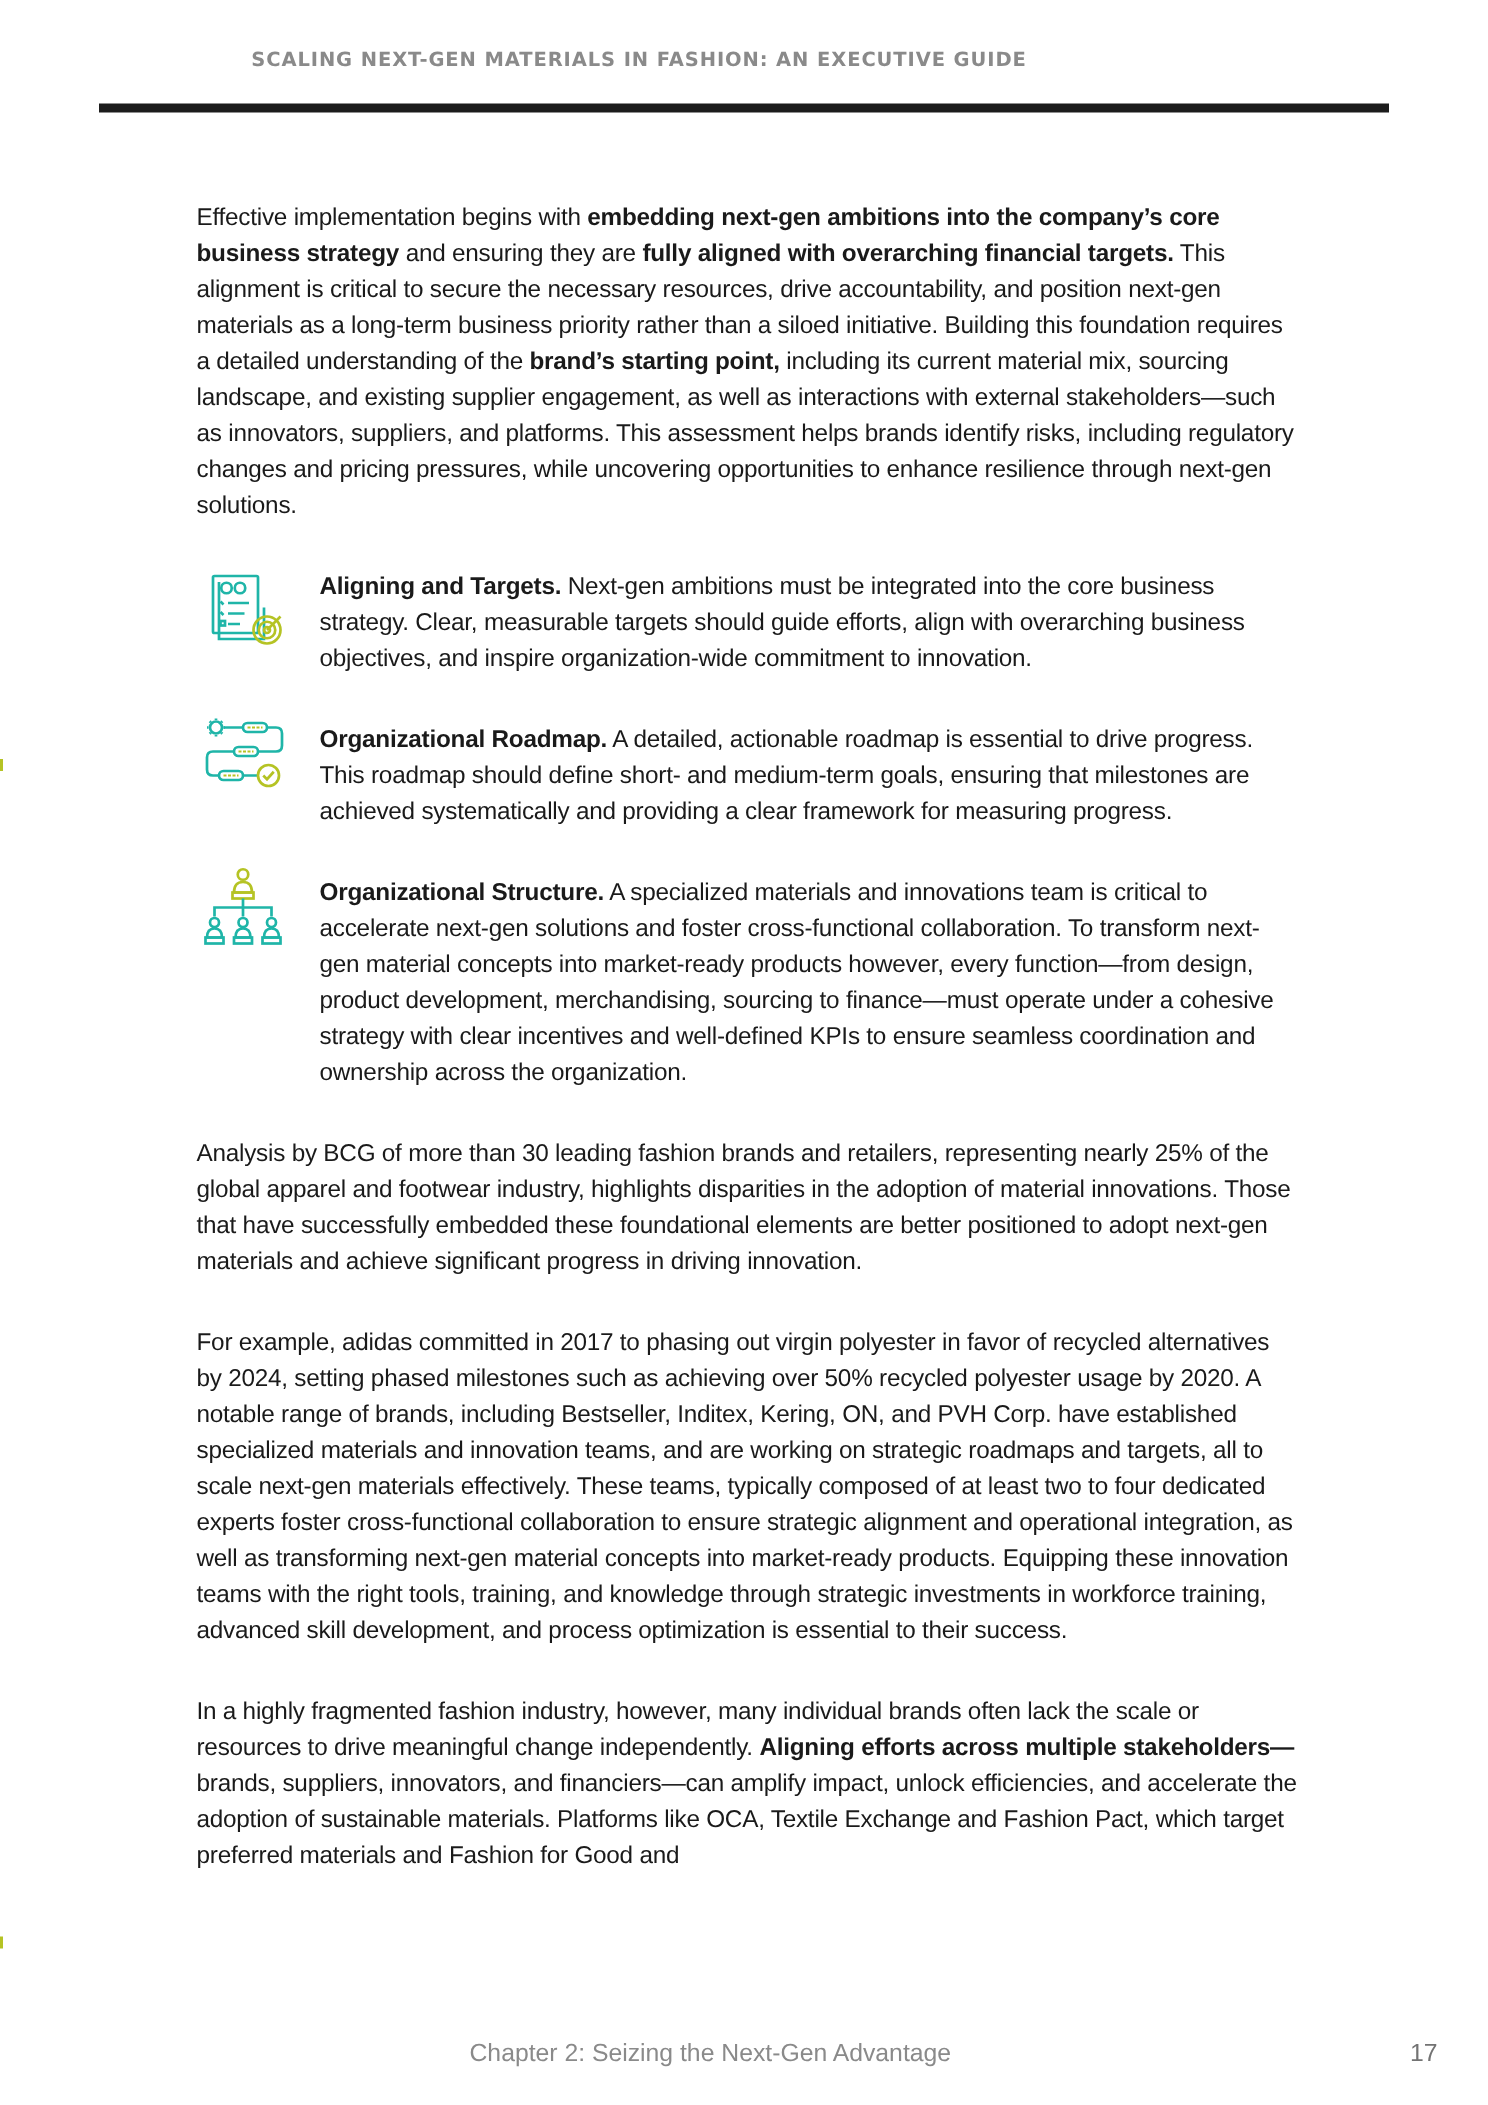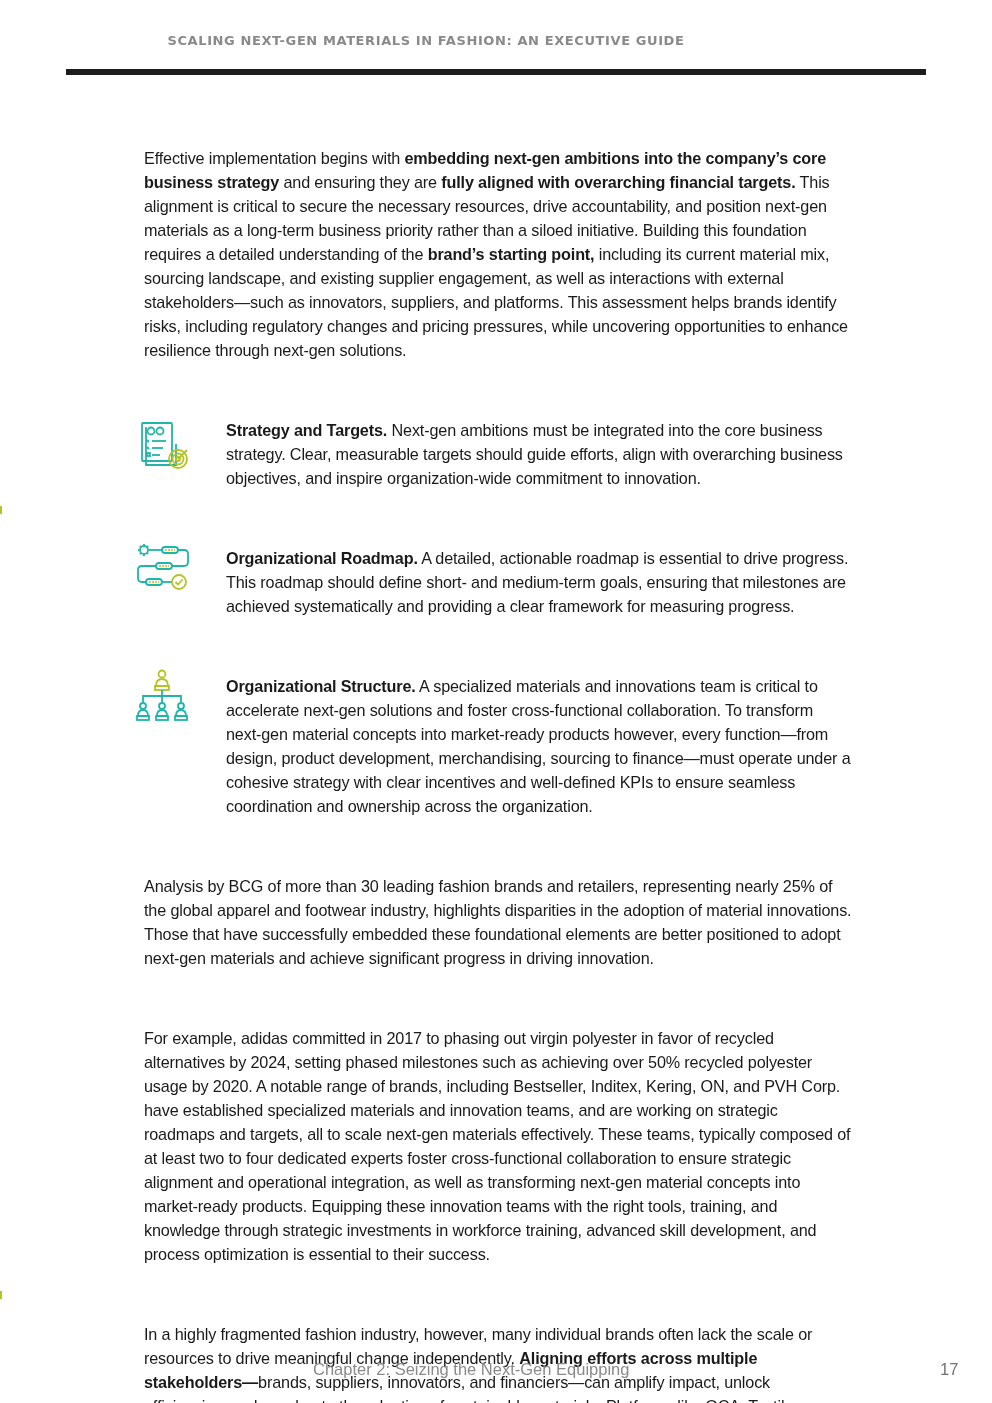--- a/index.html
+++ b/index.html
@@ -6,21 +6,21 @@
     body { width: 992px; height: 1403px; position: relative; overflow: hidden;
       font-family: "Liberation Sans", sans-serif; color: #1a1a1a; }
     .running-head { position: absolute; top: 33px; left: 0; width: 852px; text-align: center;
       font-family: "DejaVu Sans", sans-serif; font-weight: bold; font-size: 13px; letter-spacing: 0.6px;
       color: #8a8a8a; }
     .head-rule { position: absolute; top: 69px; left: 66px; width: 860px; height: 6px; background: #1c1c1c; }
     .content { position: absolute; left: 128px; top: 130px; width: 740px; font-size: 16.2px; line-height: 24px;
       letter-spacing: -0.15px; }
     .section-title { color: #b5c324; font-family: "DejaVu Sans", sans-serif; font-weight: bold; font-size: 15.2px;
       letter-spacing: -0.5px; line-height: 24px; }
-    p { margin: 16px; }
+    p { margin: 3px; }
     b { font-weight: bold; }
     .para-gap { height: 24px; }
     .feature { position: relative; padding-left: 82px; }
     .feature .icon { position: absolute; left: 8px; top: 0px; width: 58px; height: 58px; }
     .footer-chapter { position: absolute; top: 1360px; left: 313px; font-size: 16.5px; color: #8a8a8a; }
     .footer-page { position: absolute; top: 1360px; left: 940px; font-size: 16.5px; color: #737373; }
     .edge-mark { position: absolute; left: 0; width: 2px; height: 8px; background: #b5c324; }
   </style>
 </head>
 <body>
@@ -54,21 +54,21 @@
             <line x1="16" y1="37" x2="24" y2="37"></line>
         </g>
         <g fill="none" stroke="#b5c324" stroke-width="1.8">
           <circle cx="42" cy="41" r="9"></circle>
           <circle cx="42" cy="41" r="5.5"></circle>
           <circle cx="42" cy="41" r="2"></circle>
           <line x1="42" y1="41" x2="51" y2="32"></line>
         </g>
       </svg>
     </span>
-    <p><b>Strategy and Targets.</b><span> Next-gen ambitions must be integrated into the core business strategy. Clear, measurable targets should guide efforts, align with overarching business objectives, and inspire organization-wide commitment to innovation.</span></p>
+    <p><b>Aligning and Targets.</b><span> Next-gen ambitions must be integrated into the core business strategy. Clear, measurable targets should guide efforts, align with overarching business objectives, and inspire organization-wide commitment to innovation.</span></p>
   </div>
   <div class="para-gap"></div>
 
   <div class="feature">
     <span class="icon" style="top:-4px;">
       <svg width="58" height="58" viewBox="0 0 58 58">
         <g fill="none" stroke="#1fb5a8" stroke-width="1.8">
           <circle cx="8" cy="8" r="4"></circle>
           <path d="M8 2 V3 M8 13 V14 M2 8 H3 M13 8 H14 M3.8 3.8 L4.6 4.6 M11.4 11.4 L12.2 12.2 M3.8 12.2 L4.6 11.4 M11.4 4.6 L12.2 3.8"></path>
           <line x1="13" y1="8" x2="26" y2="8"></line>
@@ -126,14 +126,14 @@
   <div class="para-gap"></div>
 
   <p>For example, adidas committed in 2017 to phasing out virgin polyester in favor of recycled alternatives by 2024, setting phased milestones such as achieving over 50% recycled polyester usage by 2020. A notable range of brands, including Bestseller, Inditex, Kering, ON, and PVH Corp. have established specialized materials and innovation teams, and are working on strategic roadmaps and targets, all to scale next-gen materials effectively. These teams, typically composed of at least two to four dedicated experts foster cross-functional collaboration to ensure strategic alignment and operational integration, as well as transforming next-gen material concepts into market-ready products. Equipping these innovation teams with the right tools, training, and knowledge through strategic investments in workforce training, advanced skill development, and process optimization is essential to their success.</p>
   <div class="para-gap"></div>
 
   <p>
     <span>In a highly fragmented fashion industry, however, many individual brands often lack the scale or resources to drive meaningful change independently. </span><b>Aligning efforts across multiple stakeholders—</b><span>brands, suppliers, innovators, and financiers—can amplify impact, unlock efficiencies, and accelerate the adoption of sustainable materials. Platforms like OCA, Textile Exchange and Fashion Pact, which target preferred materials and Fashion for Good and</span>
   </p>
 </div>
 
-<div class="footer-chapter">Chapter 2: Seizing the Next-Gen Equipping</div>
+<div class="footer-chapter">Chapter 2: Seizing the Next-Gen Advantage</div>
 <div class="footer-page">17</div>
 
 </body></html>

